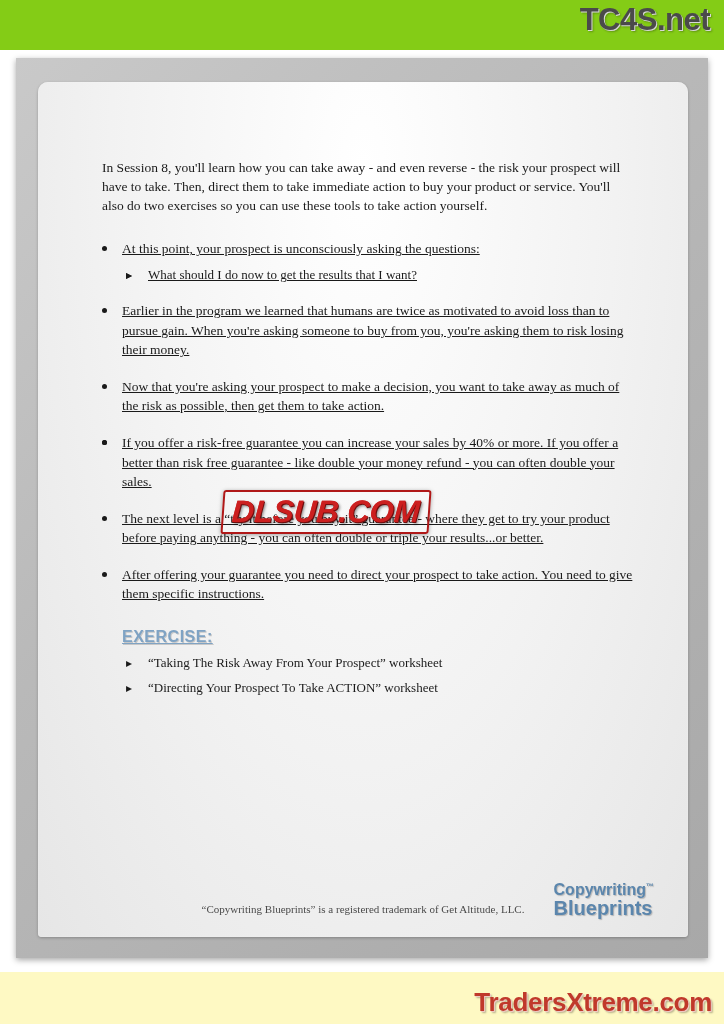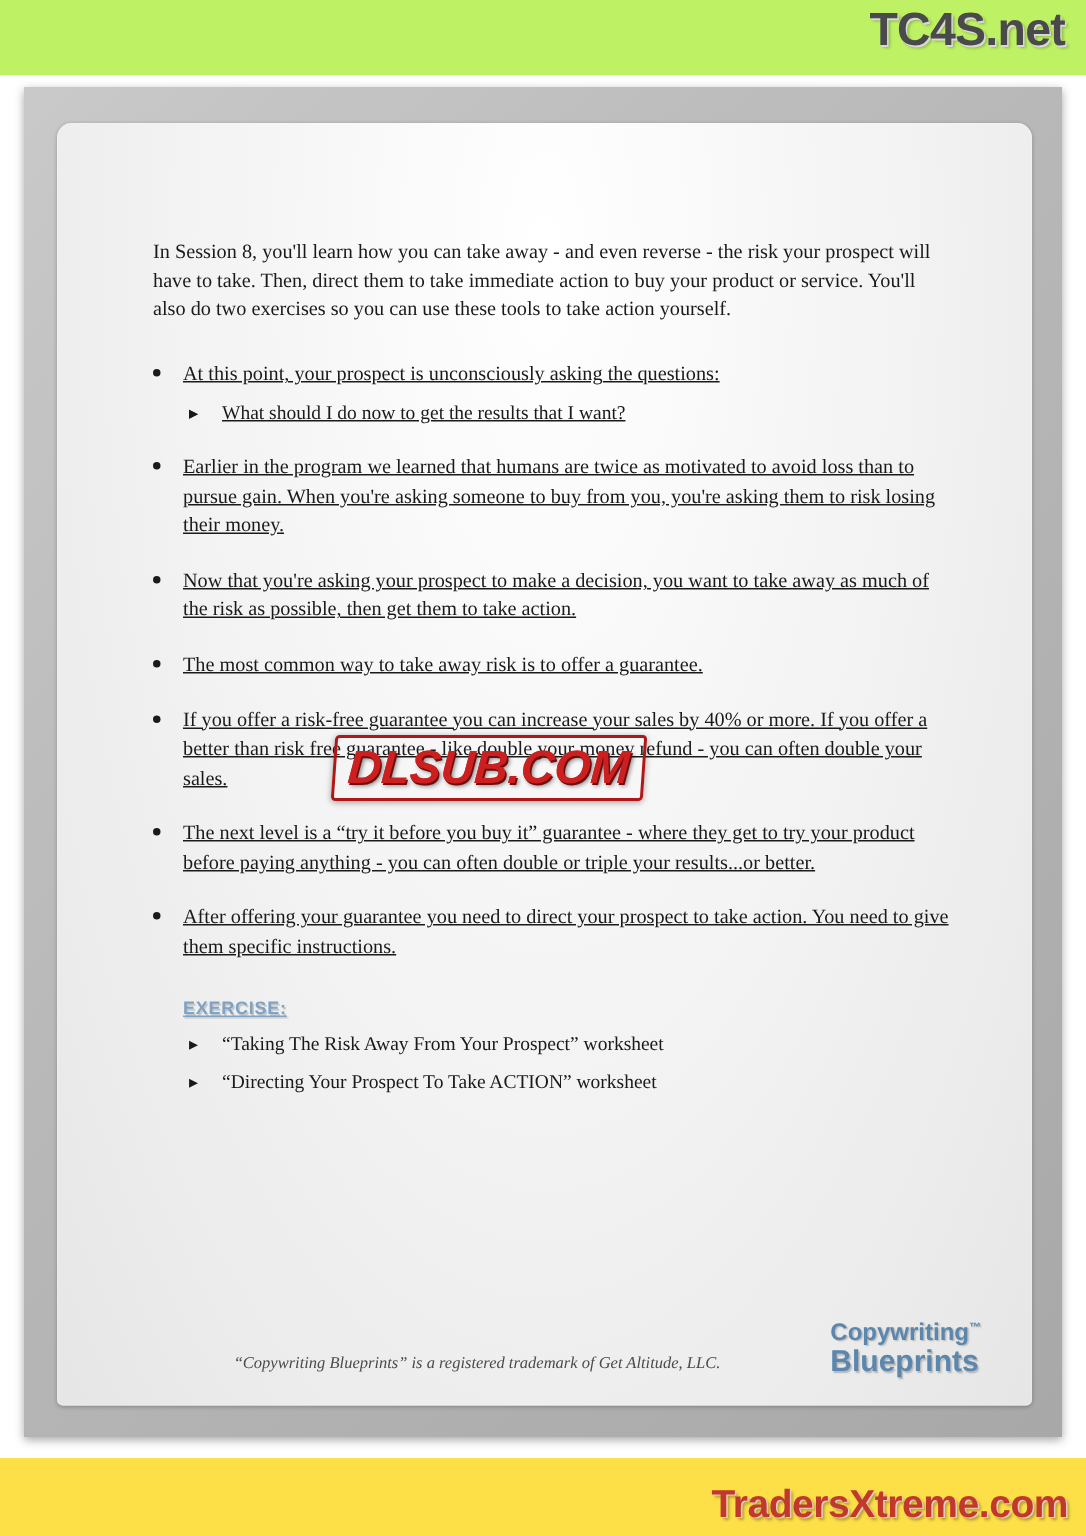--- a/index.html
+++ b/index.html
@@ -14,41 +14,41 @@
     position: relative;
     overflow: hidden;
   }
 
   
   .top-bar {
     position: absolute;
     top: 0; left: 0;
     width: 724px;
     height: 50px;
-    background: #bef264;
+    background: #84cc16;
   }
   .top-brand {
     position: absolute;
     right: 14px;
     top: 2px;
     font-family: "Liberation Sans", sans-serif;
     font-weight: bold;
     font-size: 31px;
     color: #4a4a4a;
     letter-spacing: -0.5px;
     text-shadow: 1px 1px 0 #d8d8d8, 2px 2px 2px rgba(0,0,0,0.25);
   }
 
   
   .bottom-bar {
     position: absolute;
     bottom: 0; left: 0;
     width: 724px;
     height: 52px;
-    background: #fde047;
+    background: #fef9c3;
   }
   .bottom-brand {
     position: absolute;
     right: 12px;
     bottom: 6px;
     font-family: "Liberation Sans", sans-serif;
     font-weight: bold;
     font-size: 26px;
     color: #c0392b;
     letter-spacing: -0.3px;
@@ -146,21 +146,21 @@
     left: 4px;
     top: 1px;
     font-size: 12px;
     color: #1a1a1a;
   }
 
   .exercise-label {
     margin-top: 24px;
     margin-left: 24px;
     font-family: "Liberation Sans", sans-serif;
-    font-size: 12px;
+    font-size: 16px;
     font-weight: bold;
     letter-spacing: 0.5px;
     color: #7fa3c4;
     text-decoration: underline;
     text-shadow: 1px 1px 0 rgba(140,140,140,0.4);
   }
   ul.exercise-list {
     list-style: none;
     margin: 8px 0 0 0;
     padding: 0;
@@ -179,25 +179,24 @@
     top: 1px;
     font-size: 12px;
     color: #1a1a1a;
   }
 
   
   .page-footer {
     position: absolute;
     left: 0;
     bottom: 22px;
-    width: 560px;
+    width: 650px;
     text-align: center;
     font-size: 11px;
     color: #4a4a4a;
-    font-style: italic;
   }
   .logo {
     position: absolute;
     right: 34px;
     bottom: 18px;
     font-family: "Liberation Sans", sans-serif;
     font-weight: bold;
     line-height: 1.04;
     color: #5b86ad;
     text-shadow: 1px 1px 1px rgba(160,160,160,0.7);
@@ -262,21 +261,20 @@
           <span>Earlier in the program we learned that humans are twice as motivated to avoid loss than to pursue gain. When you're asking someone to buy from you, you're asking them to risk losing their money.</span>
         </li>
 
         <li>
           <span class="dot"></span>
           <span>Now that you're asking your prospect to make a decision, you want to take away as much of the risk as possible, then get them to take action.</span>
         </li>
 
         <li>
           <span class="dot"></span>
-          <span>The most common way to take away risk is to offer a guarantee.</span>
         </li>
 
         <li>
           <span class="dot"></span>
           <span>If you offer a risk-free guarantee you can increase your sales by 40% or more. If you offer a better than risk free guarantee - like double your money refund - you can often double your sales.</span>
         </li>
 
         <li>
           <span class="dot"></span>
           <span>The next level is a “try it before you buy it” guarantee - where they get to try your product before paying anything - you can often double or triple your results...or better.</span>

